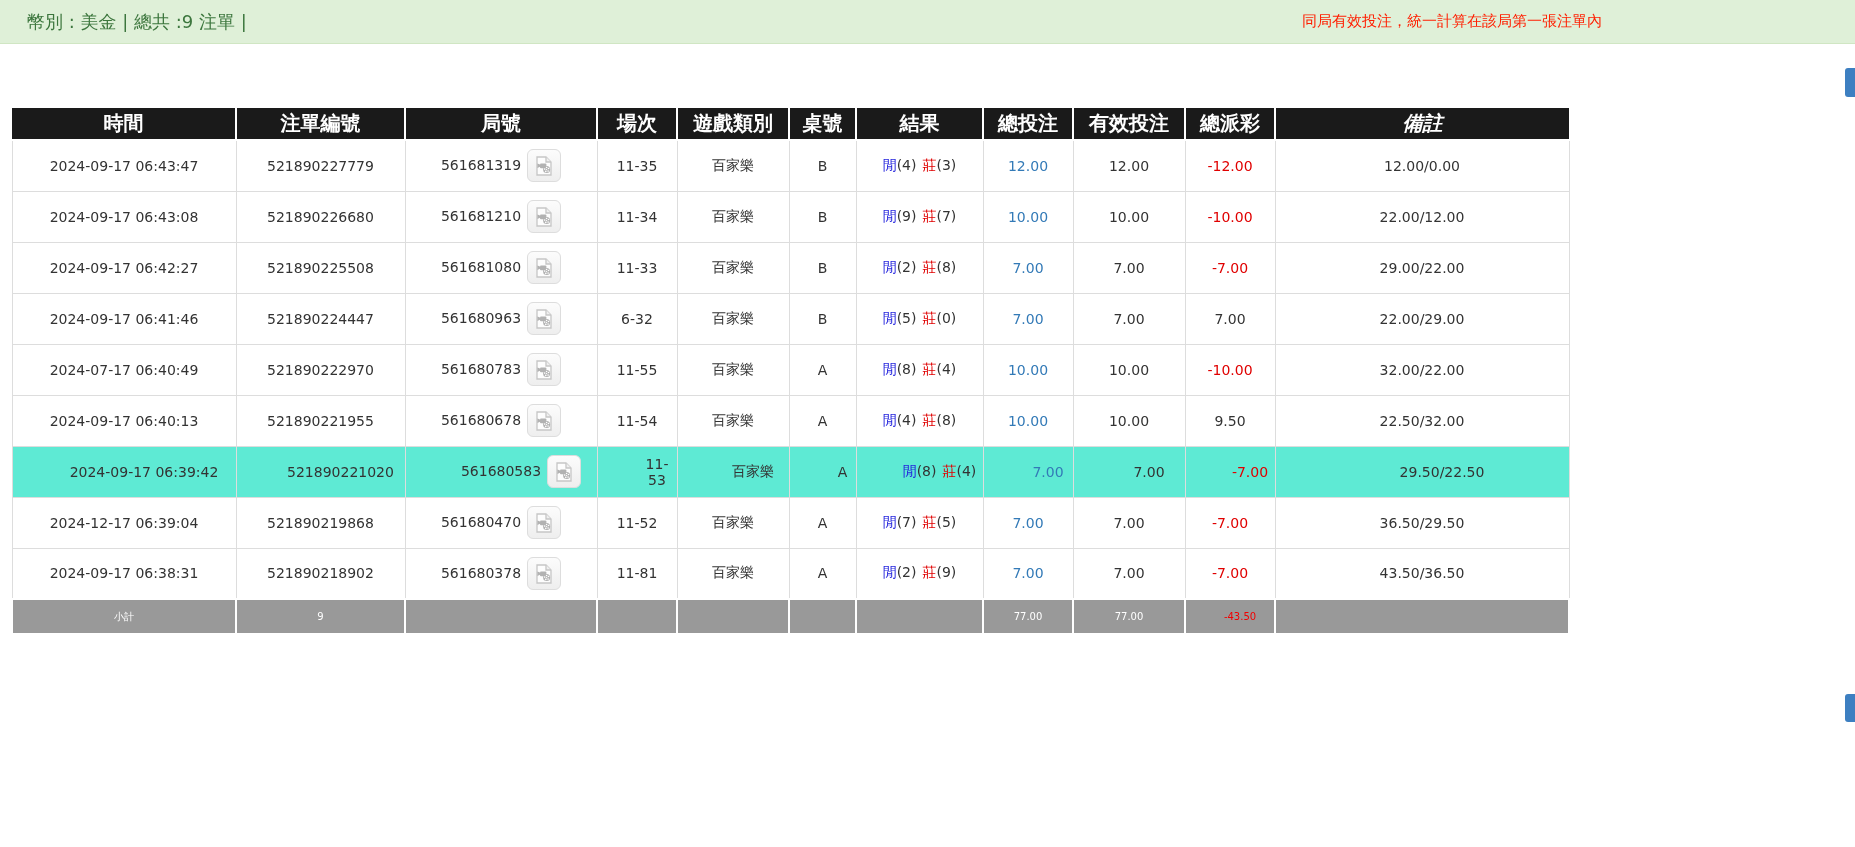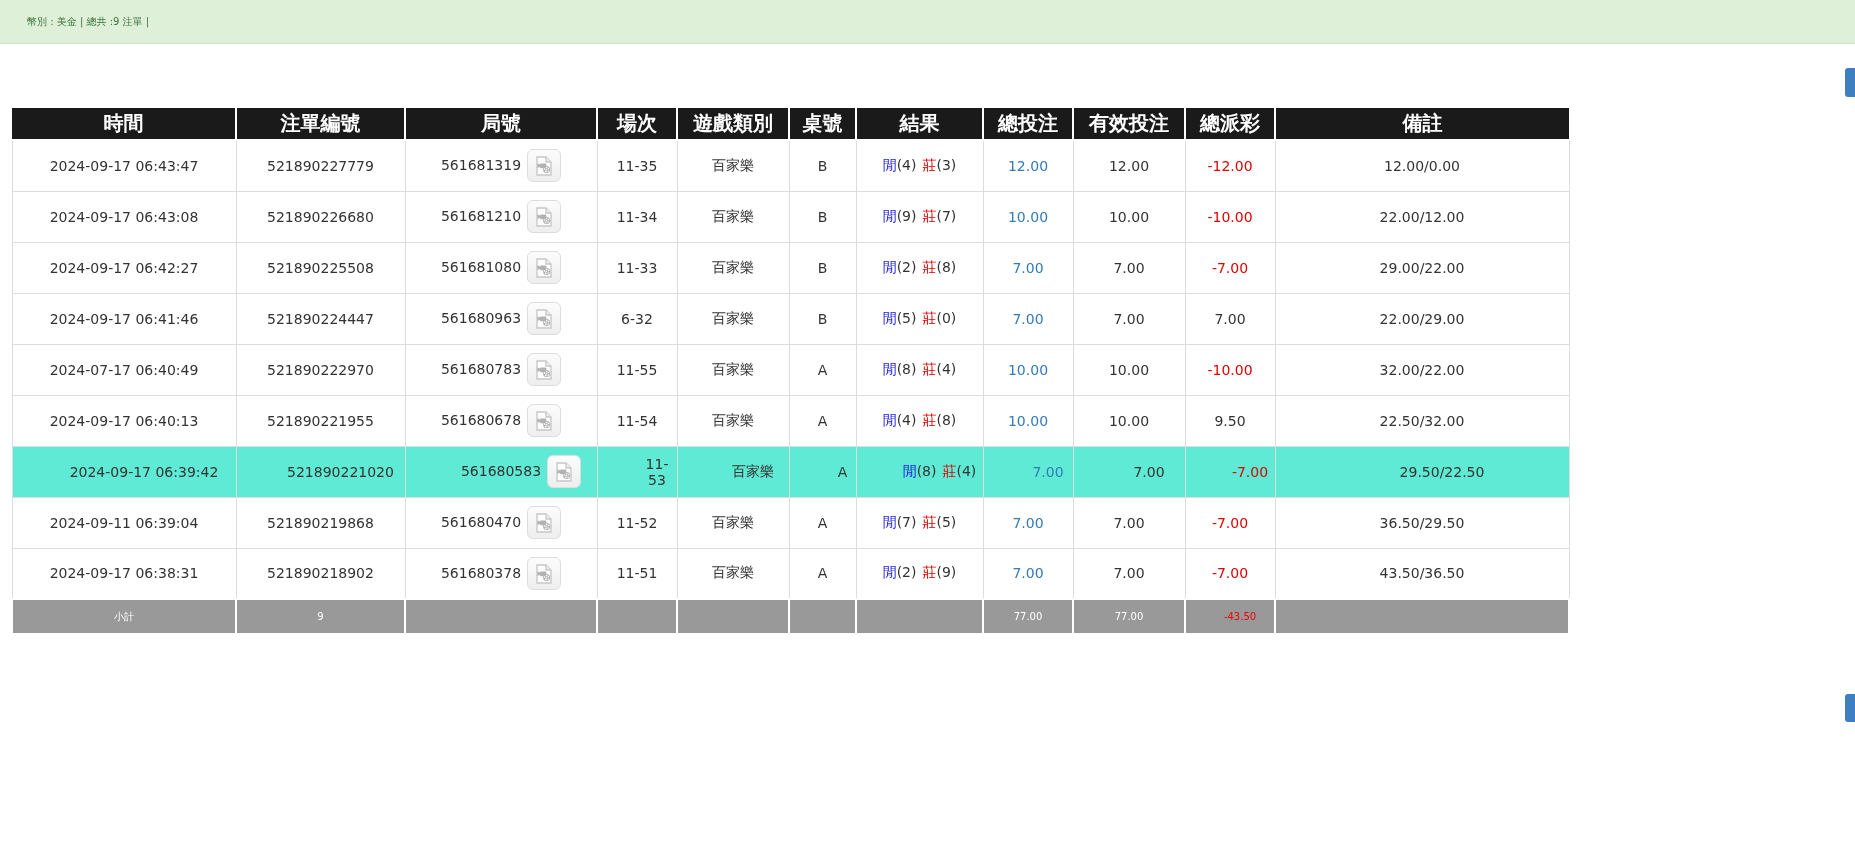--- a/index.html
+++ b/index.html
@@ -8,21 +8,21 @@
     position:relative; width:1855px; height:847px; overflow:hidden;
     background:#fff; font-family:"DejaVu Sans","Liberation Sans",sans-serif; color:#333;
   }
   
   .summary-bar {
     position:absolute; top:0; left:0; width:1855px; height:44px;
     background:#dff0d8; border-bottom:1px solid #d0e6c3;
   }
   .summary-text {
     position:absolute; left:27px; top:0; line-height:43px;
-    color:#3c763d; font-size:10px; white-space:nowrap;
+    color:#3c763d; font-size:18px; white-space:nowrap;
   }
   .notice-text {
     position:absolute; left:1302px; top:0; line-height:43px;
     color:#ff1e00; font-size:15px; white-space:nowrap;
   }
   
   .edge-btn {
     position:absolute; left:1845px; width:16px; background:#3d7fc1;
     border-radius:3px; cursor:pointer;
   }
@@ -31,21 +31,21 @@
   
   table.bets {
     position:absolute; left:11px; top:108px; width:1557px;
     border-collapse:collapse; table-layout:fixed; font-size:14px;
   }
   table.bets th {
     background:#1a1a1a; color:#fff; font-weight:bold; font-size:20px;
     height:32px; text-align:center; border-right:2px solid #fff;
     border-bottom:2px solid #fff;
   }
-  table.bets th:last-child { border-right:none; }
+  table.bets th:last-child { border-right:none;font-style:italic; }
   table.bets tbody td {
     height:51px; text-align:center; background:#fff; color:#333;
     border:1px solid #ddd; vertical-align:middle;
   }
   table.bets tbody tr.highlight td { background:#5eead4;padding-left:40px; }
   .p-label { color:#2424dd; }
   .b-label { color:#e00000; margin-left:6px; }
   .r-num { color:#333; }
   a.bet-link { color:#337ab7; text-decoration:none; cursor:pointer; }
   td.payout.neg { color:#e00000; }
@@ -64,20 +64,21 @@
   }
   table.bets tfoot td.payout { color:#f10000;padding-left:20px; }
 </style>
 </head>
 <body>
 
 <div class="page">
 
   <div class="summary-bar">
     <span class="summary-text">幣別 : 美金 | 總共 :9 注單 |</span>
+    <span class="notice-text">同局有效投注，統一計算在該局第一張注單內</span>
   </div>
 
   <div class="edge-btn top"></div>
 
   <table class="bets">
     <colgroup>
       <col style="width:224px">
         <col style="width:169px">
         <col style="width:192px">
       <col style="width:80px">
@@ -316,21 +317,21 @@
       <span class="p-label">閒</span><span class="r-num">(8)</span><span class="b-label">莊</span><span class="r-num">(4)</span>
     </td>
     <td>
       <a class="bet-link">7.00</a>
     </td>
     <td>7.00</td>
     <td class="payout neg">-7.00</td>
     <td>29.50/22.50</td>
   </tr>
         <tr>
-    <td>2024-09-11 06:39:04</td>
+    <td>2024-12-17 06:39:04</td>
     <td>521890219868</td>
     <td>
       <span>561680470</span><span class="icon-btn"><svg width="22" height="22" viewBox="0 0 22 22">
           <path d="M4 2 h9 l5 5 v13 H4 Z" fill="#fdfdfd" stroke="#c6c6c6" stroke-width="1.3"></path>
           <path d="M13 2 v5 h5" fill="#efefef" stroke="#c6c6c6" stroke-width="1.3"></path>
           <rect x="7" y="8.6" width="6.4" height="4.6" rx="1" fill="#b2b2b2"></rect>
           <path d="M7 9.6 L4.4 8.4 V12.9 L7 11.7 Z" fill="#b2b2b2"></path>
           <circle cx="13.6" cy="14.6" r="3.5" fill="#b2b2b2"></circle>
           <circle cx="13.6" cy="14.6" r="0.7" fill="#fff"></circle>
           <circle cx="13.6" cy="12.5" r="0.8" fill="#fff"></circle>
@@ -364,21 +365,21 @@
           <path d="M7 9.6 L4.4 8.4 V12.9 L7 11.7 Z" fill="#b2b2b2"></path>
           <circle cx="13.6" cy="14.6" r="3.5" fill="#b2b2b2"></circle>
           <circle cx="13.6" cy="14.6" r="0.7" fill="#fff"></circle>
           <circle cx="13.6" cy="12.5" r="0.8" fill="#fff"></circle>
           <circle cx="11.7" cy="14.1" r="0.8" fill="#fff"></circle>
           <circle cx="12.8" cy="16.4" r="0.8" fill="#fff"></circle>
           <circle cx="15.1" cy="16.1" r="0.8" fill="#fff"></circle>
           <circle cx="15.5" cy="13.5" r="0.8" fill="#fff"></circle>
         </svg></span>
     </td>
-    <td>11-51</td>
+    <td>11-81</td>
     <td>百家樂</td>
     <td>A</td>
     <td>
       <span class="p-label">閒</span><span class="r-num">(2)</span><span class="b-label">莊</span><span class="r-num">(9)</span>
     </td>
     <td>
       <a class="bet-link">7.00</a>
     </td>
     <td>7.00</td>
     <td class="payout neg">-7.00</td>

